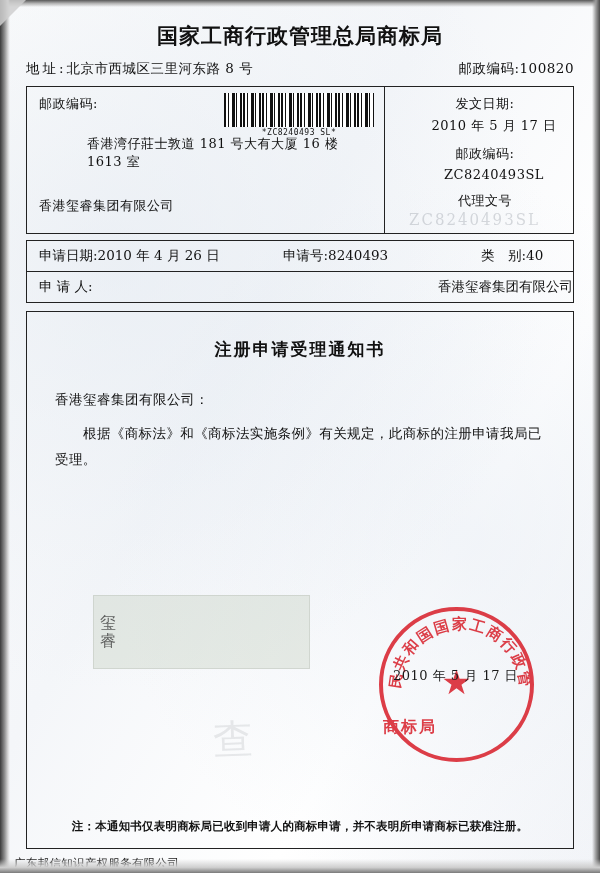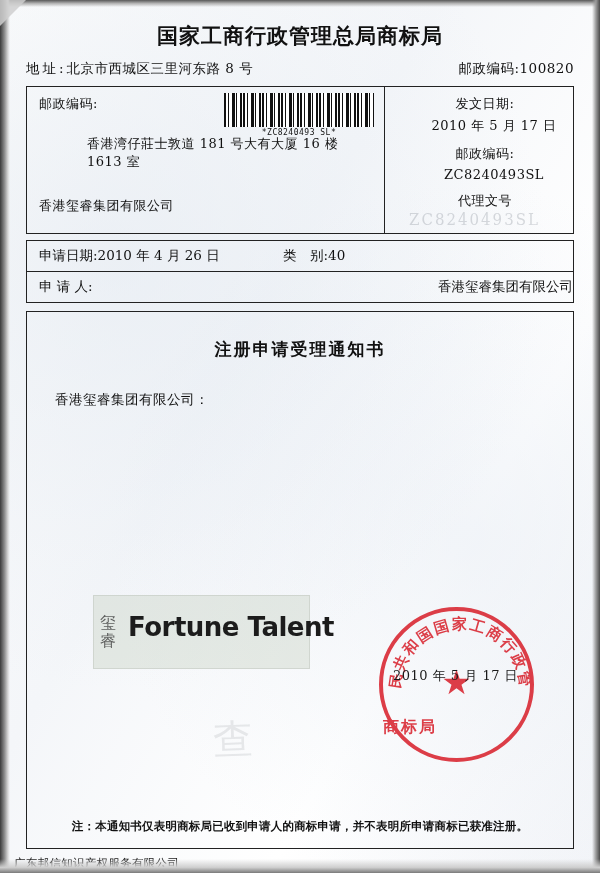--- a/index.html
+++ b/index.html
@@ -364,39 +364,42 @@
         <div class="tr-line">代理文号</div>
         <div class="ghost">ZC8240493SL</div>
       </div>
     </div>
 
     <div class="box mid-box">
       <div class="mid-row1">
         <div class="m-date">
           <span>申请日期:</span><span>2010 年 4 月 26 日</span>
         </div>
+        <div class="m-appno">
+          <span>申请号:</span><span>8240493</span>
+        </div>
         <div class="m-class">
           <span>类　别:</span><span>40</span>
         </div>
       </div>
       <div class="mid-row2">
         <span>申 请 人:</span>
           <span>香港玺睿集团有限公司</span>
       </div>
     </div>
 
     <div class="box body-box">
       <div class="body-title">注册申请受理通知书</div>
       <div class="body-p1">香港玺睿集团有限公司：</div>
+      <div class="body-p2">根据《商标法》和《商标法实施条例》有关规定，此商标的注册申请我局已受理。</div>
 
       <div class="watermark">查</div>
 
       <div class="mark-img">
         <div class="mark-cn">玺睿</div>
-        <div class="mark-text">Fortune Talent</div>
       </div>
 
       <div class="seal">
         <svg class="seal-arc" viewBox="0 0 155 155">
           <defs>
             <path id="arcpath" d="M 18 86 A 60 60 0 1 1 137 86" fill="none"></path>
           </defs>
           <text>
             <textPath href="#arcpath" startOffset="50%" text-anchor="middle">中华人民共和国国家工商行政管理总局</textPath>
           </text>

